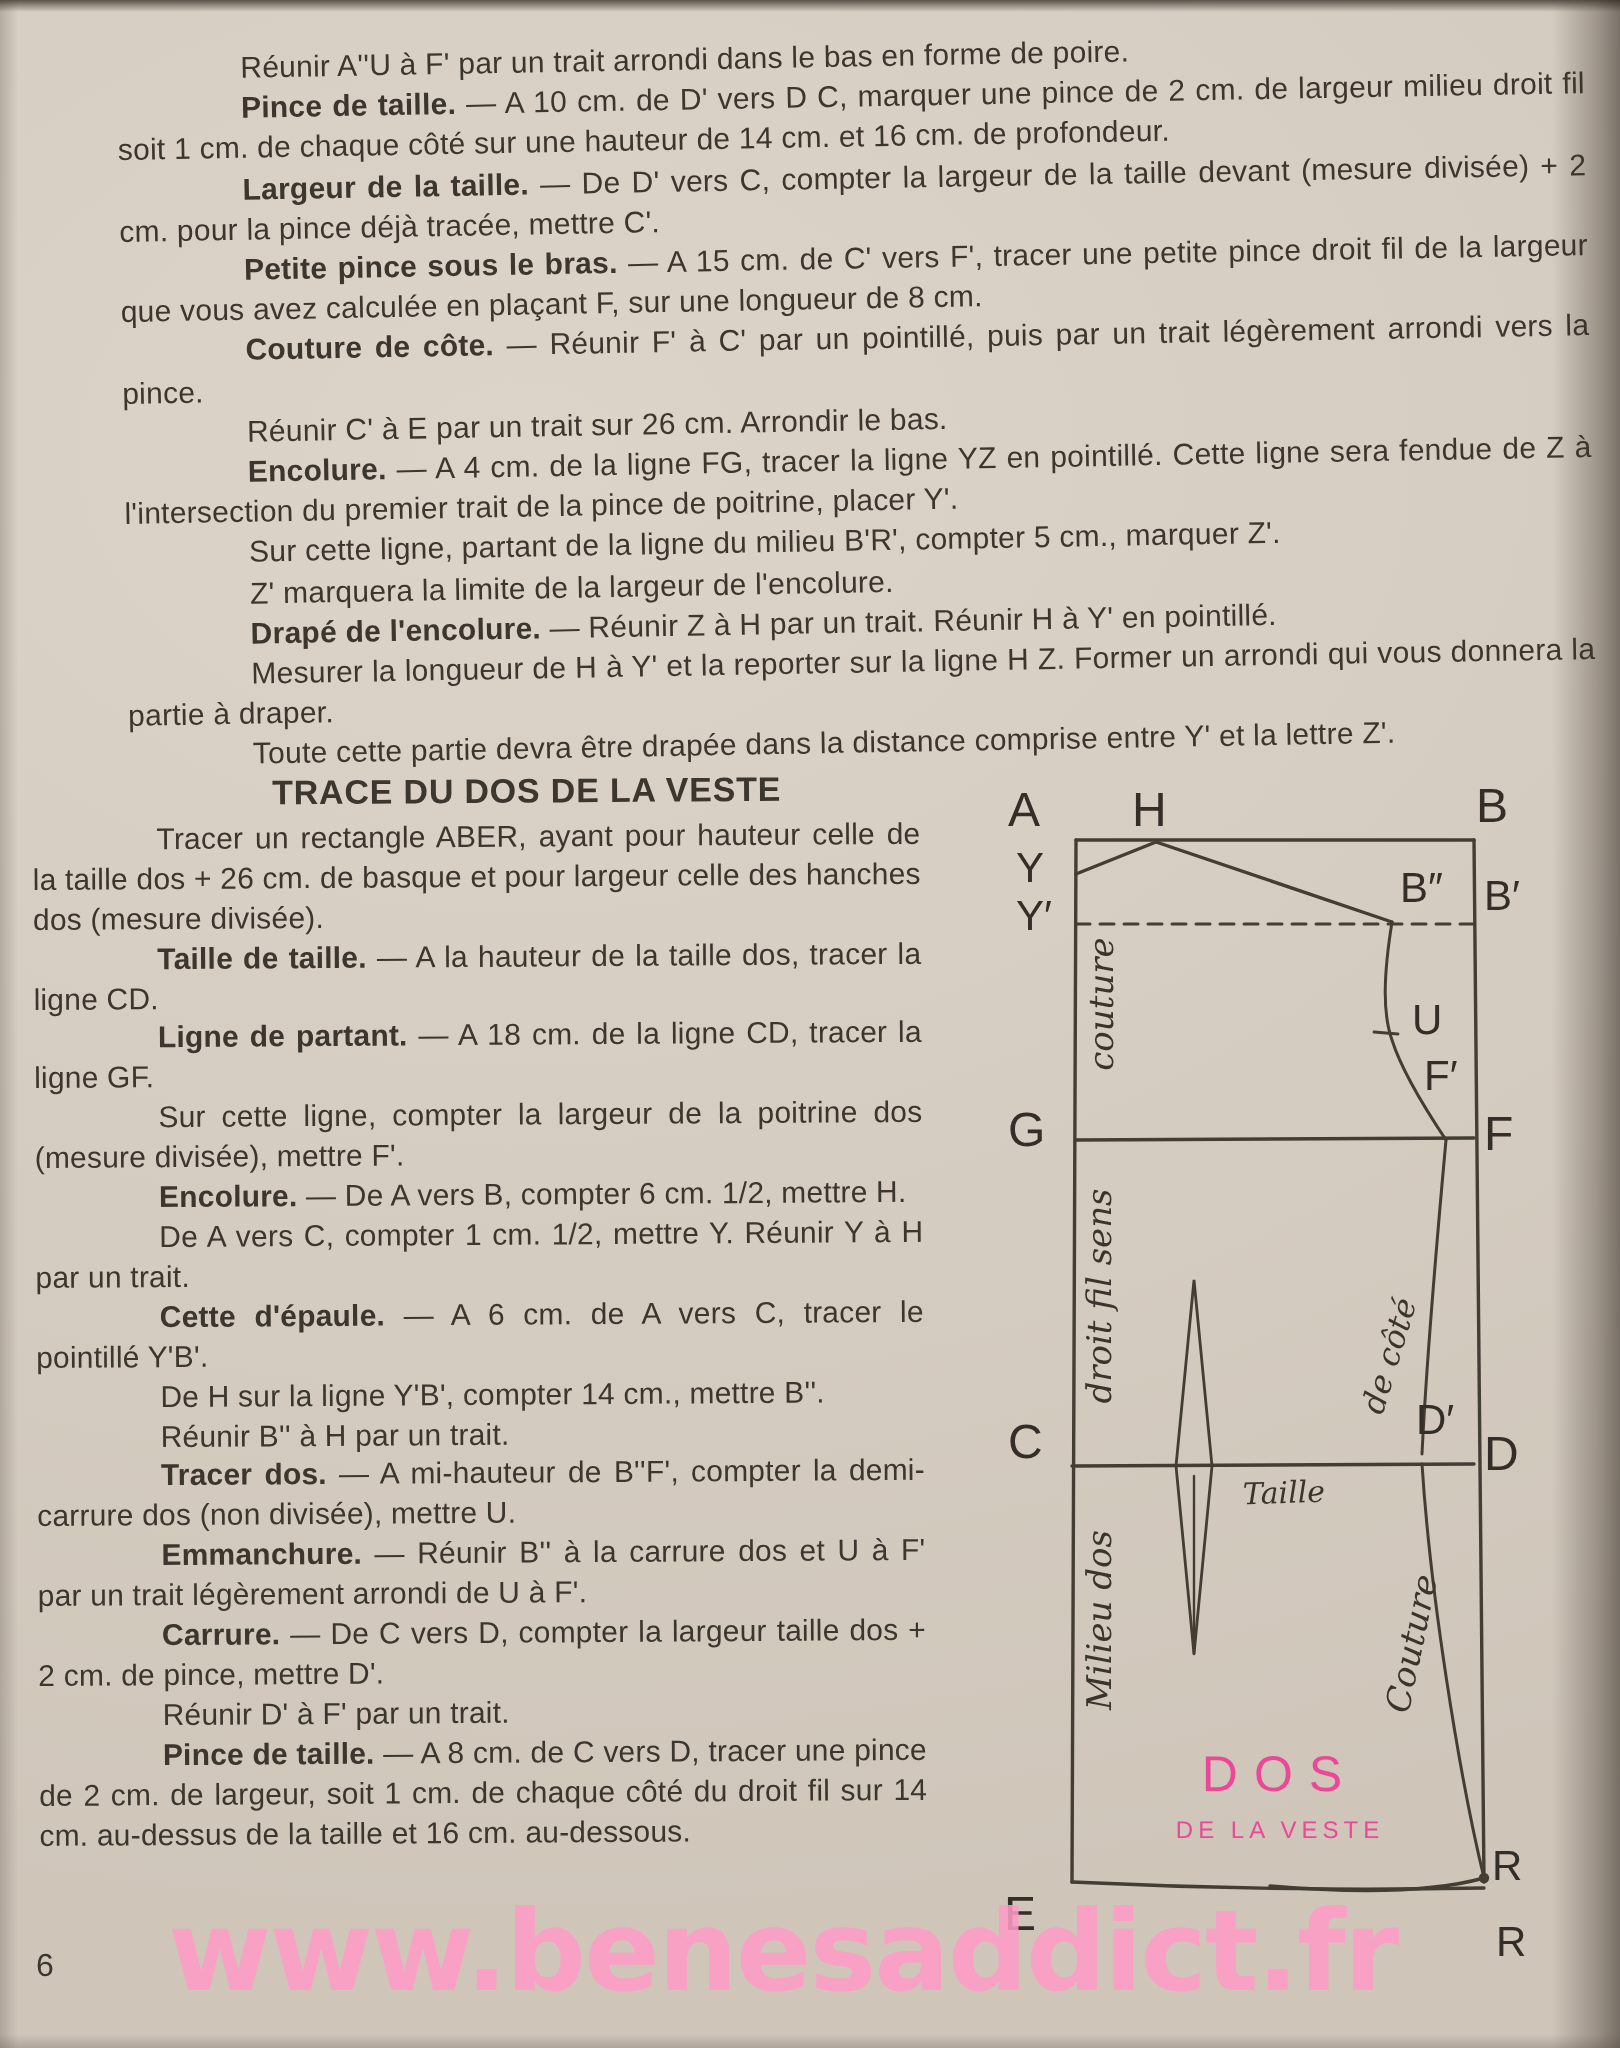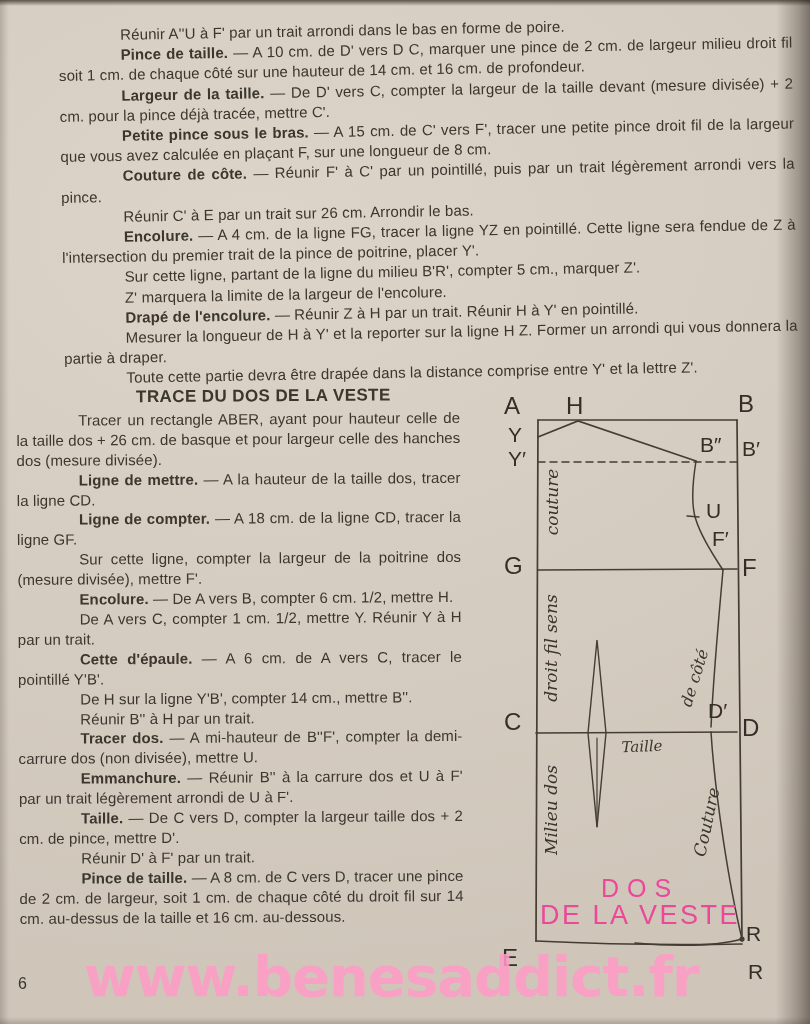--- a/index.html
+++ b/index.html
@@ -50,21 +50,21 @@
   .pt-sm{font-size:21px;}
   .ann{
     position:absolute;font-style:italic;font-family:"DejaVu Serif",serif;
     font-size:17px;color:#3a352c;white-space:nowrap;line-height:1;
   }
   .cap{
     position:absolute;color:#ec4899;white-space:nowrap;line-height:1;
     font-family:Liberation Sans, sans-serif;
   }
   .cap1{font-size:25px;letter-spacing:8px;}
-  .cap2{font-size:27px;letter-spacing:2.5px;}
+  .cap2{font-size:12px;letter-spacing:2.5px;}
 
   .watermark{
     position:absolute;left:84px;top:944px;z-index:10;
     font-family:"DejaVu Sans",sans-serif;font-weight:bold;
     font-size:56px;letter-spacing:-1px;white-space:nowrap;
     color:var(--watermark);opacity:.86;
   }
   .pageno{position:absolute;left:18px;top:975px;font-size:16px;color:#3b362e;}
 </style>
 </head>
@@ -81,31 +81,31 @@
   <p><b class="lead"></b> <span>Sur cette ligne, partant de la ligne du milieu B'R', compter 5 cm., marquer Z'.</span></p>
   <p><b class="lead"></b> <span>Z' marquera la limite de la largeur de l'encolure.</span></p>
   <p><b class="lead">Drapé de l'encolure.</b> <span>— Réunir Z à H par un trait. Réunir H à Y' en pointillé.</span></p>
   <p><b class="lead"></b> <span>Mesurer la longueur de H à Y' et la reporter sur la ligne H Z. Former un arrondi qui vous donnera la partie à draper.</span></p>
   <p><b class="lead"></b> <span>Toute cette partie devra être drapée dans la distance comprise entre Y' et la lettre Z'.</span></p>
 </div>
 
 <div class="col">
   <h2>TRACE DU DOS DE LA VESTE</h2>
   <p><b class="lead"></b> <span>Tracer un rectangle ABER, ayant pour hauteur celle de la taille dos + 26 cm. de basque et pour largeur celle des hanches dos (mesure divisée).</span></p>
-  <p><b class="lead">Ligne de mettre.</b> <span>— A la hauteur de la taille dos, tracer la ligne CD.</span></p>
-  <p><b class="lead">Ligne de compter.</b> <span>— A 18 cm. de la ligne CD, tracer la ligne GF.</span></p>
+  <p><b class="lead">Taille de taille.</b> <span>— A la hauteur de la taille dos, tracer la ligne CD.</span></p>
+  <p><b class="lead">Ligne de partant.</b> <span>— A 18 cm. de la ligne CD, tracer la ligne GF.</span></p>
   <p><b class="lead"></b> <span>Sur cette ligne, compter la largeur de la poitrine dos (mesure divisée), mettre F'.</span></p>
   <p><b class="lead">Encolure.</b> <span>— De A vers B, compter 6 cm. 1/2, mettre H.</span></p>
   <p><b class="lead"></b> <span>De A vers C, compter 1 cm. 1/2, mettre Y. Réunir Y à H par un trait.</span></p>
   <p><b class="lead">Cette d'épaule.</b> <span>— A 6 cm. de A vers C, tracer le pointillé Y'B'.</span></p>
   <p><b class="lead"></b> <span>De H sur la ligne Y'B', compter 14 cm., mettre B''.</span></p>
   <p><b class="lead"></b> <span>Réunir B'' à H par un trait.</span></p>
   <p><b class="lead">Tracer dos.</b> <span>— A mi-hauteur de B''F', compter la demi-carrure dos (non divisée), mettre U.</span></p>
   <p><b class="lead">Emmanchure.</b> <span>— Réunir B'' à la carrure dos et U à F' par un trait légèrement arrondi de U à F'.</span></p>
-  <p><b class="lead">Taille.</b> <span>— De C vers D, compter la largeur taille dos + 2 cm. de pince, mettre D'.</span></p>
+  <p><b class="lead">Carrure.</b> <span>— De C vers D, compter la largeur taille dos + 2 cm. de pince, mettre D'.</span></p>
   <p><b class="lead"></b> <span>Réunir D' à F' par un trait.</span></p>
   <p><b class="lead">Pince de taille.</b> <span>— A 8 cm. de C vers D, tracer une pince de 2 cm. de largeur, soit 1 cm. de chaque côté du droit fil sur 14 cm. au-dessus de la taille et 16 cm. au-dessous.</span></p>
 </div>
 
 <div class="diagram">
   <svg width="312" height="634" viewBox="0 0 312 634">
     <g fill="none" stroke="#433d34" stroke-width="1.7" stroke-linecap="round">
       <path d="M48 30 L247 30"></path>
       <path d="M48 30 L46 551"></path>
       <path d="M247 30 L252 551"></path>

